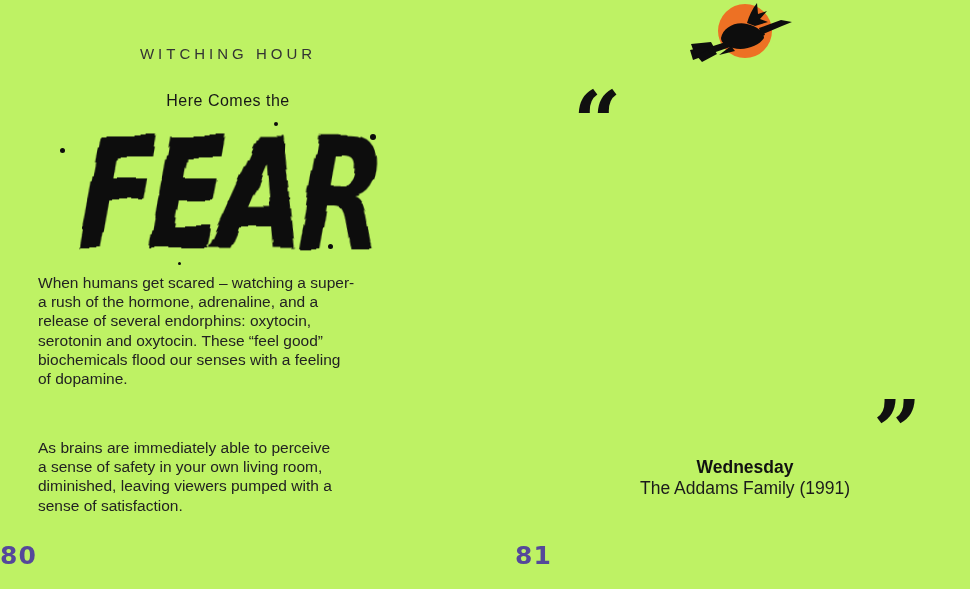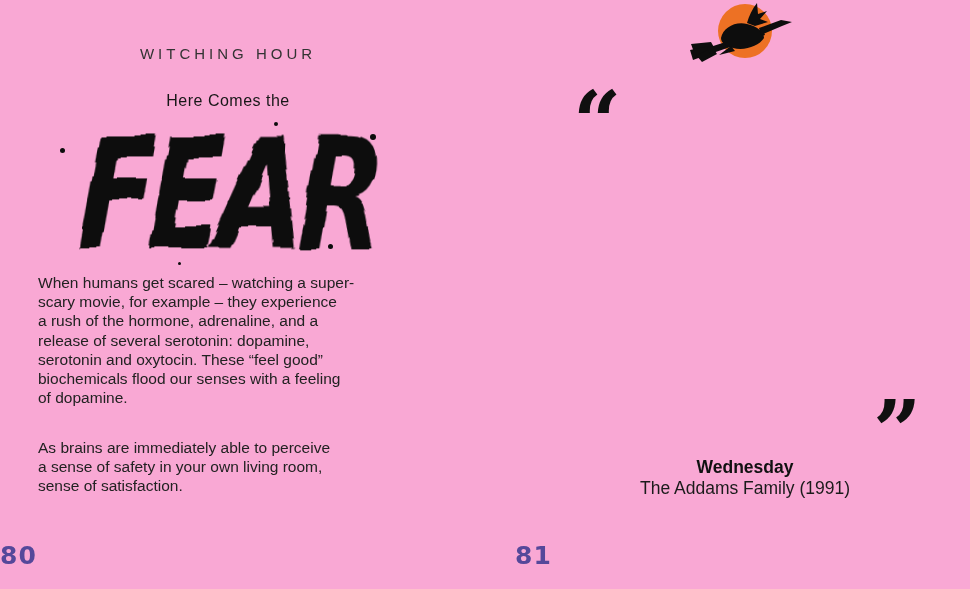--- a/index.html
+++ b/index.html
@@ -1,19 +1,19 @@
 <!DOCTYPE html>
 <html><head>
 <meta charset="utf-8">
 <style>
   html, body { margin: 0; padding: 0; background: #ffffff; }
   .spread {
     position: relative;
     width: 970px; height: 589px;
-    background: #f9a8d4;
+    background: #bef264;
     overflow: hidden;
     font-family: "Liberation Sans", sans-serif;
     color: #1d1d1d;
   }
   .page { position: absolute; top: 0; width: 485px; height: 589px; }
   .page-left  { left: 0; }
   .page-right { left: 485px; }
 
   
   .kicker {
@@ -118,31 +118,31 @@
       <i class="splat s1"></i>
       <i class="splat s2"></i>
       <i class="splat s3"></i>
       <i class="splat s4"></i>
       <i class="splat s5"></i>
       <i class="splat s6"></i>
     </div>
 
     <div class="body-par par1">
         <div>When humans get scared – watching a super-</div>
-        <div>scary movie, for example – they experience</div>
         <div>a rush of the hormone, adrenaline, and a</div>
-        <div>release of several serotonin: dopamine,</div>
+        <div>release of several endorphins: oxytocin,</div>
         <div>serotonin and oxytocin. These “feel good”</div>
         <div>biochemicals flood our senses with a feeling</div>
         <div>of dopamine.</div>
       </div>
 
     <div class="body-par par2">
         <div>As brains are immediately able to perceive</div>
         <div>a sense of safety in your own living room,</div>
+        <div>diminished, leaving viewers pumped with a</div>
         <div>sense of satisfaction.</div>
       </div>
 
     <div class="pagenum pagenum-left">80</div>
   </section>
 
   <section class="page page-right">
 
     <svg class="witch-art" viewBox="0 0 110 62" xmlns="http://www.w3.org/2000/svg">
       <circle cx="56" cy="29" r="27" fill="#ed7124"></circle>

